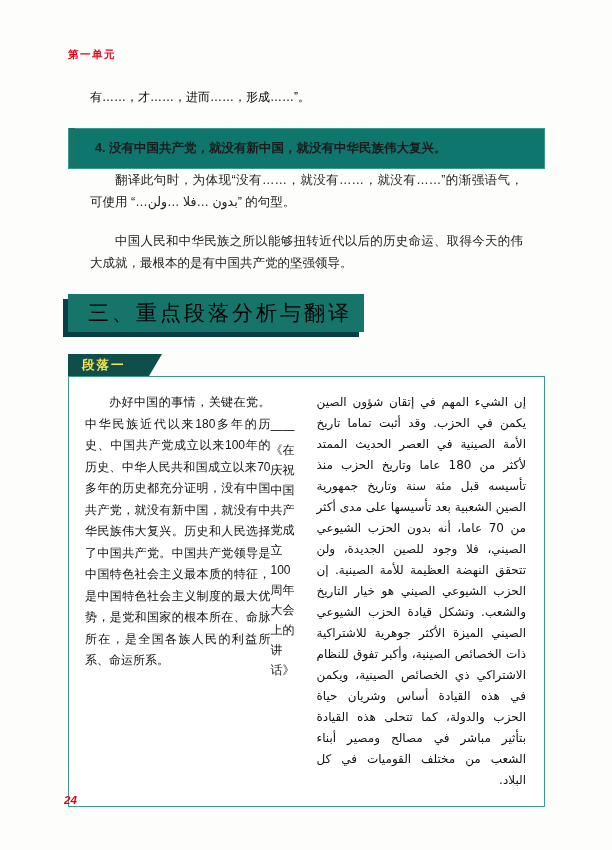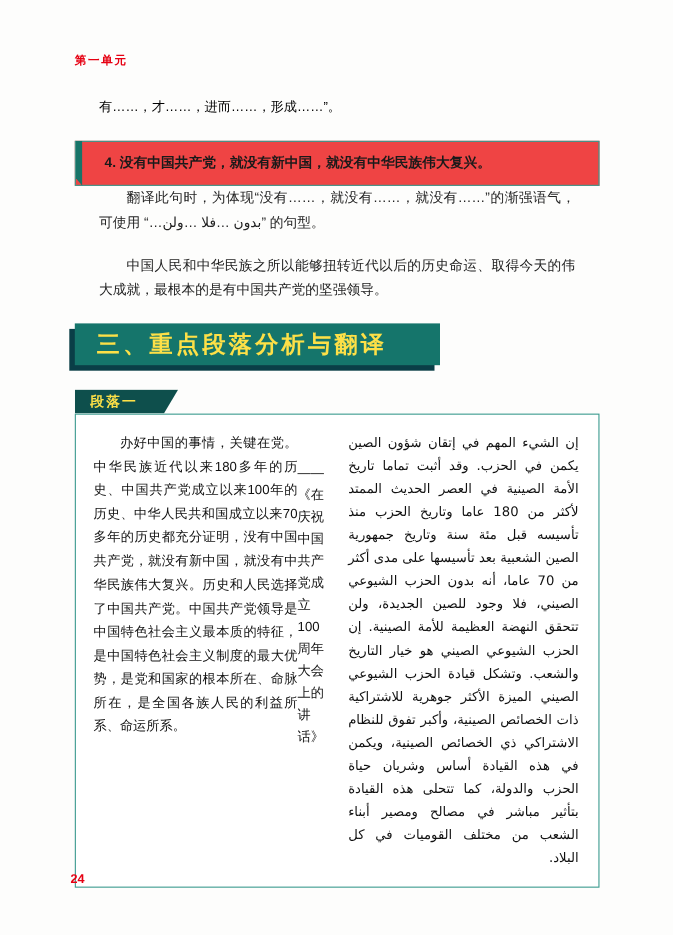--- a/index.html
+++ b/index.html
@@ -23,21 +23,21 @@
   .cont-line {
     margin:88px 22px 0 22px;
     font-size:12px; color:#000000; line-height:19px;
   }
 
   .quote-box {
     margin-top:21px;
     border:1px solid #3a9a8e;
     position:relative;
     padding:10px 28px 10px 26px;
-    background:#ef4444;
+    background:#0f766e;
   }
   .quote-box .accent-bar {
     position:absolute; left:0; top:-1px; bottom:-1px; width:6px;
     background:#177468;
     clip-path:polygon(0 0,100% 0,100% 100%,0 calc(100% - 7px));
   }
   .qb-zh { font-size:12.5px; color:#1a1a1a; font-weight:600; line-height:19px; }
   .qb-ar {
     font-size:12px; color:#1a1a1a; margin-top:9px;
     direction:rtl; text-align:right; padding-left:6px;
@@ -45,26 +45,26 @@
   }
 
   .body-para {
     margin:0 22px; font-size:12.5px; line-height:22px; color:#222;
     text-indent:2em; text-align:justify;
   }
   .body-para.first { margin-top:17px; }
 
   .section-banner {
     margin-top:20px;
-    width:332px; height:38px;
+    width:296px; height:38px;
     background:#15756b;
     box-shadow:-5px 5px 0 #0a3e47;
     display:flex; align-items:center;
     padding-left:20px;
-    color:#fde047; font-size:21px; font-weight:bold; letter-spacing:3px;
+    color:#000000; font-size:21px; font-weight:normal; letter-spacing:3px;
   }
 
   .passage-label {
     margin-top:22px;
     width:94px; height:22px;
     background:#0e4f4c; color:#fde047;
     font-size:12.5px; font-weight:bold; letter-spacing:2px;
     display:flex; align-items:center; padding-left:14px;
     clip-path:polygon(0 0,100% 0,calc(100% - 13px) 100%,0 100%);
   }
@@ -78,21 +78,21 @@
   .zh-text {
     font-size:12px; line-height:21.5px; color:#111;
     text-indent:2em; text-align:justify; font-weight:500;
   }
   .zh-source { margin-top:28px; font-size:12px; color:#111; line-height:20px; }
   .col-ar { direction:rtl; font-family:"DejaVu Sans",sans-serif;justify-content:flex-end; }
   .ar-text { font-size:12px; line-height:21px; color:#111; text-align:justify; }
 
   .page-number {
     position:absolute; left:64px; bottom:44px;
-    color:#e60012; font-weight:bold; font-size:11.5px;
+    color:#e60012; font-weight:bold; font-size:11.5px;font-style:italic;
   }
 </style>
 </head>
 <body>
 
 <div class="page">
 
   <div class="unit-label">第一单元</div>
 
   <div class="content">

